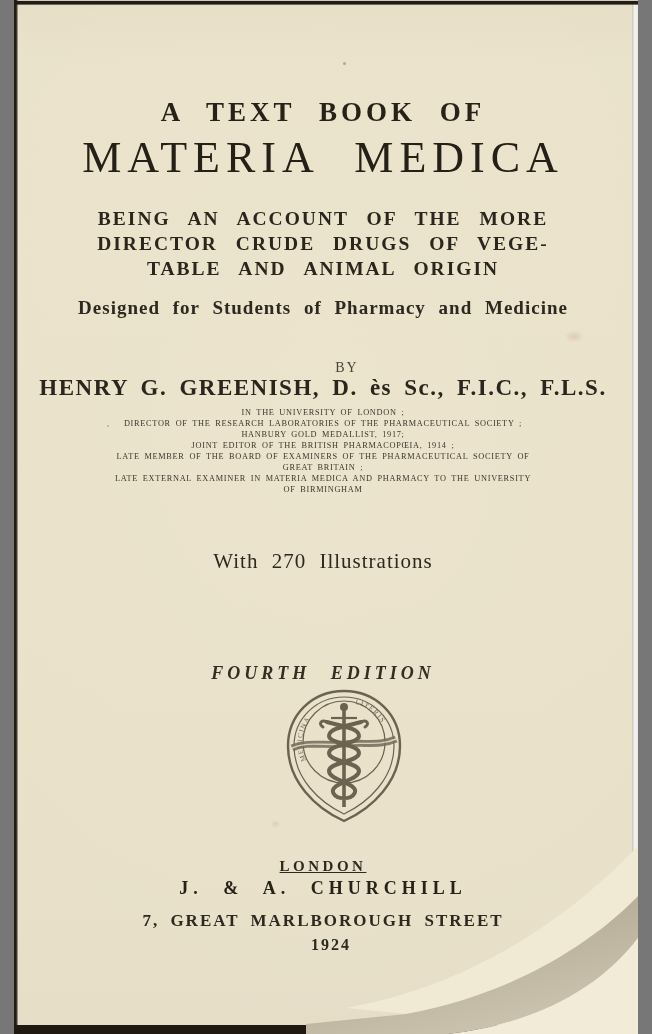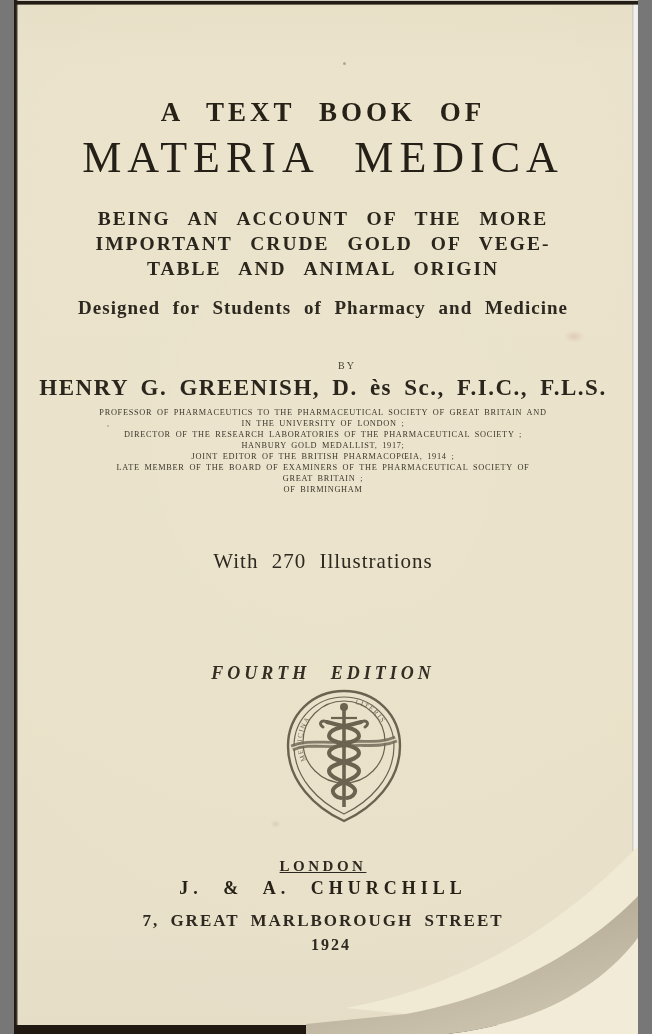--- a/index.html
+++ b/index.html
@@ -24,21 +24,21 @@
   #border-bottom{left:0;right:0;bottom:0;height:9px;z-index:3;
     background:linear-gradient(90deg,#1f1911 0%,#1f1911 70%,rgba(31,25,17,0) 93%);}
   #edge-right{top:0;right:0;bottom:0;width:6px;z-index:2;
     background:linear-gradient(90deg,#c9c4bb 0%,#f4f3f0 45%,#eceae6 100%);}
   
   .txt{z-index:1;}
   #series-line{top:97px;font-size:27px;font-weight:bold;letter-spacing:4px;word-spacing:13px;color:#272218;}
   #main-title{top:132px;font-size:44px;font-weight:normal;letter-spacing:6px;word-spacing:20px;color:#252017;}
   #subtitle{top:206px;font-size:19.5px;font-weight:bold;letter-spacing:2px;word-spacing:11px;line-height:25px;color:#2b261d;}
   #audience-line{top:297px;font-size:19px;font-weight:bold;letter-spacing:1px;word-spacing:7px;}
-  #by-label{top:360px;font-size:10px;letter-spacing:2px;color:#4a4436;margin-left:48px;}
+  #by-label{top:360px;font-size:14px;letter-spacing:2px;color:#4a4436;margin-left:48px;}
   #author-line{top:375px;font-size:23px;font-weight:bold;letter-spacing:1.5px;word-spacing:5px;color:#2b261d;}
   #credentials{top:407px;font-size:8.3px;letter-spacing:.7px;word-spacing:2px;line-height:11px;color:#3c362b;}
   #illustrations-line{top:549px;font-size:21px;font-weight:normal;letter-spacing:1px;word-spacing:7px;}
   #edition-line{top:627px;font-size:18px;font-style:italic;font-weight:bold;letter-spacing:4px;word-spacing:12px;color:#332d23;margin-top:36px;}
   #imprint-city{top:858px;font-size:15px;font-weight:bold;letter-spacing:3.5px;text-decoration:underline;}
   #imprint-publisher{top:878px;font-size:18px;font-weight:bold;letter-spacing:5px;word-spacing:11px;color:#272218;}
   #imprint-address{top:911px;font-size:17px;font-weight:bold;letter-spacing:2px;word-spacing:5px;}
   #imprint-year{top:936px;font-size:16px;font-weight:bold;letter-spacing:2px;margin-left:16px;}
   
   #emblem{top:688px;left:269px;z-index:1;opacity:.88;}
@@ -69,37 +69,37 @@
   <div id="stain-2" class="abs stain"></div>
   <div id="stain-3" class="abs stain"></div>
   <div id="speck-1" class="abs stain"></div>
   <div id="speck-2" class="abs stain"></div>
 
   <div id="series-line" class="abs ctr txt">A TEXT BOOK OF</div>
   <div id="main-title" class="abs ctr txt">MATERIA MEDICA</div>
 
   <div id="subtitle" class="abs ctr txt">
     <div>BEING AN ACCOUNT OF THE MORE</div>
-    <div>IMPORTANT CRUDE GOLD OF VEGE-</div>
+    <div>DIRECTOR CRUDE DRUGS OF VEGE-</div>
     <div>TABLE AND ANIMAL ORIGIN</div>
   </div>
 
   <div id="audience-line" class="abs ctr txt">Designed for Students of Pharmacy and Medicine</div>
 
   <div id="by-label" class="abs ctr txt">BY</div>
   <div id="author-line" class="abs ctr txt">HENRY G. GREENISH, D. ès Sc., F.I.C., F.L.S.</div>
 
   <div id="credentials" class="abs ctr txt">
-    <div>PROFESSOR OF PHARMACEUTICS TO THE PHARMACEUTICAL SOCIETY OF GREAT BRITAIN AND</div>
     <div>IN THE UNIVERSITY OF LONDON ;</div>
     <div>DIRECTOR OF THE RESEARCH LABORATORIES OF THE PHARMACEUTICAL SOCIETY ;</div>
     <div>HANBURY GOLD MEDALLIST, 1917;</div>
     <div>JOINT EDITOR OF THE BRITISH PHARMACOPŒIA, 1914 ;</div>
     <div>LATE MEMBER OF THE BOARD OF EXAMINERS OF THE PHARMACEUTICAL SOCIETY OF</div>
     <div>GREAT BRITAIN ;</div>
+    <div>LATE EXTERNAL EXAMINER IN MATERIA MEDICA AND PHARMACY TO THE UNIVERSITY</div>
     <div>OF BIRMINGHAM</div>
   </div>
 
   <div id="illustrations-line" class="abs ctr txt">With 270 Illustrations</div>
   <div id="edition-line" class="abs ctr txt">FOURTH EDITION</div>
 
   <svg id="emblem" class="abs" width="122" height="136" viewBox="0 0 122 136">
     <g fill="none" stroke="#5a523f">
       <path d="M61,3 C93,3 117,27 117,58 C117,93 90,120 61,133 C32,120 5,93 5,58 C5,27 29,3 61,3 Z" stroke-width="2.4"></path>
       <path d="M61,9 C89,9 111,31 111,58 C111,90 86,114 61,126 C36,114 11,90 11,58 C11,31 33,9 61,9 Z" stroke-width="1.2"></path>

